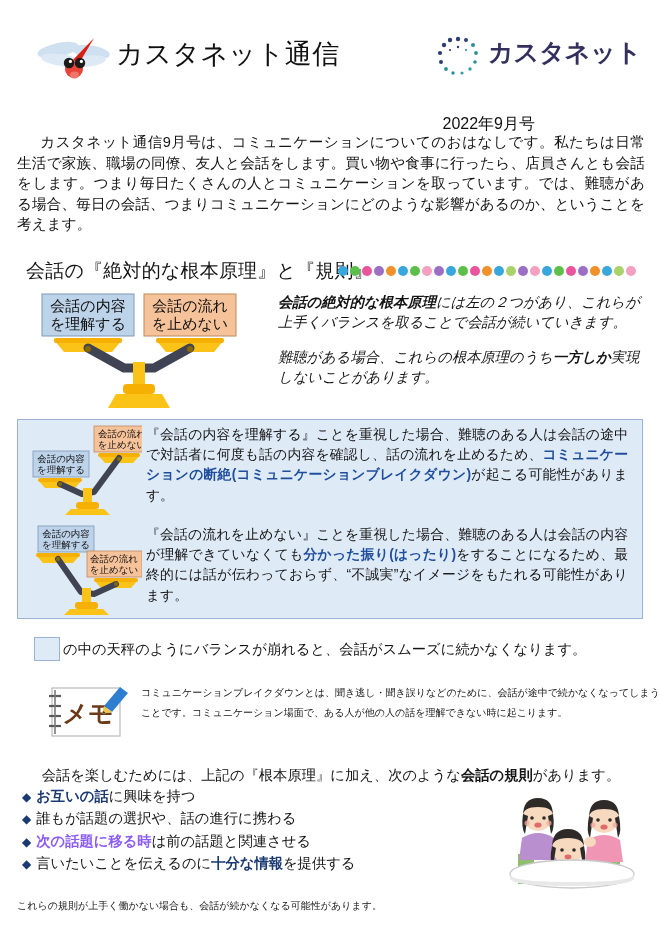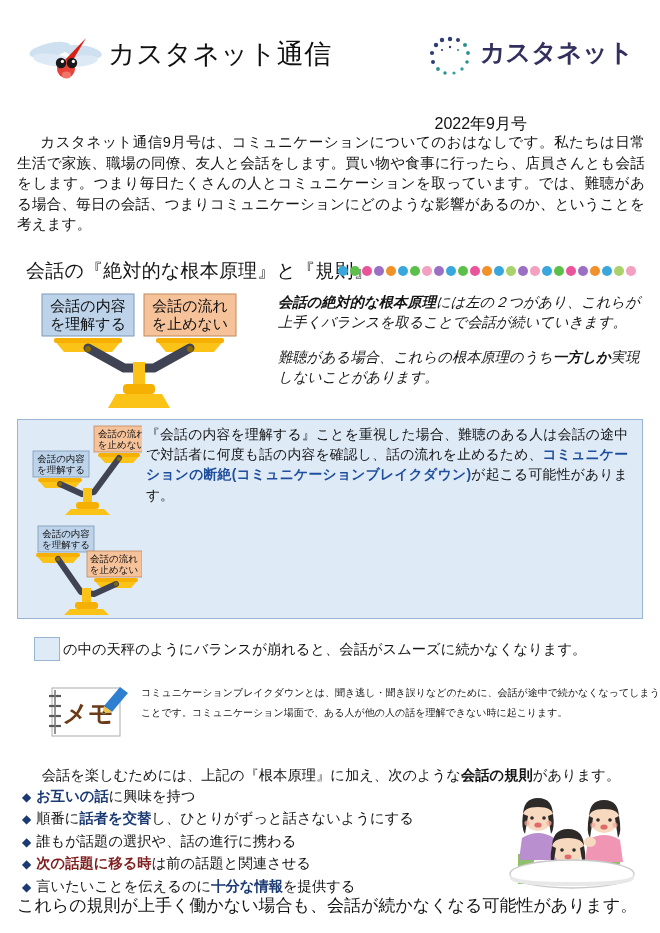--- a/index.html
+++ b/index.html
@@ -12,21 +12,21 @@
     height: 933px;
     position: relative;
     font-family: "Liberation Sans", "DejaVu Sans", sans-serif;
     color: #141414;
     overflow: hidden;
   }
 
   
   .header {
     position: absolute;
-    left: 0; top: 22px;
+    left: 8px; top: 22px;
     width: 545px;
     height: 62px;
   }
   .dragonfly {
     position: absolute;
     left: 26px; top: 8px;
     width: 78px; height: 56px;
   }
   .masthead-title {
     position: absolute;
@@ -224,21 +224,21 @@
   }
   .people {
     position: absolute;
     left: 492px; top: 792px;
     width: 160px; height: 100px;
   }
   .closing {
     position: absolute;
     left: 17px; top: 896px;
     width: 628px;
-    font-size: 17px;
+    font-size: 10px;
     line-height: 20px;
     white-space: nowrap;
   }
 </style>
 </head>
 <body>
 
 <div class="header">
 
   <svg class="dragonfly" viewBox="0 0 78 56">
@@ -383,20 +383,21 @@
       <path d="M62 56 h44 l-7 8 h-30 Z" fill="#fbc218"></path>
       <rect x="62" y="54" width="44" height="4" rx="2" fill="#f6b003"></rect>
       <path d="M26 35 L49 68 L62 70 L84 60" stroke="#3f4354" stroke-width="6" fill="none" stroke-linejoin="round" stroke-linecap="round"></path>
       <circle cx="26" cy="35" r="2" fill="#8a6a00"></circle>
       <circle cx="84" cy="60" r="2" fill="#8a6a00"></circle>
       <circle cx="55" cy="69" r="2.4" fill="#8a6a00"></circle>
       <rect x="50" y="64" width="9" height="18" fill="#fbc218"></rect>
       <rect x="43" y="78" width="23" height="7" rx="3" fill="#f6b003"></rect>
       <path d="M38 85 h33 l6 6 h-45 Z" fill="#fbc218"></path>
     </svg>
+    <div class="callout-text"><span>『会話の流れを止めない』ことを重視した場合、難聴のある人は会話の内容が理解できていなくても</span><span class="hl">分かった振り(はったり)</span><span>をすることになるため、最終的には話が伝わっておらず、“不誠実”なイメージをもたれる可能性があります。</span></div>
   </div>
 </div>
 
 <div class="swatch-line">
   <span class="swatch"></span>
   <span>の中の天秤のようにバランスが崩れると、会話がスムーズに続かなくなります。</span>
 </div>
 
 <div class="memo-row">
   <svg class="memo-icon" viewBox="0 0 92 62">
@@ -413,23 +414,22 @@
     <path d="M62 24 L70 30 L60 32 Z" fill="#f3c34b"></path>
     <path d="M60 32 L63.5 30.8 L61.3 29.1 Z" fill="#3c3c3c"></path>
   </svg>
   <div class="memo-text">コミュニケーションブレイクダウンとは、聞き逃し・聞き誤りなどのために、会話が途中で続かなくなってしまうことです。コミュニケーション場面で、ある人が他の人の話を理解できない時に起こります。</div>
 </div>
 
 <div class="rules-intro"><span>会話を楽しむためには、上記の『根本原理』に加え、次のような</span><b>会話の規則</b><span>があります。</span></div>
 
 <ul class="rules-list" id="rulesList">
     <li><span class="diamond">◆</span><b style="color: rgb(27, 58, 115);">お互いの話</b><span>に興味を持つ</span></li>
-    <li><span class="diamond">◆</span><span>順番に</span><b style="color: rgb(27, 58, 115);">話者を交替</b><span>し、ひとりがずっと話さないようにする</span></li>
     <li><span class="diamond">◆</span><span>誰もが話題の選択や、話の進行に携わる</span></li>
-    <li><span class="diamond">◆</span><b style="color: #7f1d1d;">次の話題に移る時</b><span>は前の話題と関連させる</span></li>
+    <li><span class="diamond">◆</span><b style="color: #8b5cf6;">次の話題に移る時</b><span>は前の話題と関連させる</span></li>
     <li><span class="diamond">◆</span><span>言いたいことを伝えるのに</span><b style="color: rgb(27, 58, 115);">十分な情報</b><span>を提供する</span></li>
   </ul>
 
 <svg class="people" viewBox="0 0 160 100">
   <rect x="26" y="62" width="16" height="30" fill="#8fbf6a"></rect>
   <rect x="112" y="62" width="16" height="30" fill="#8fbf6a"></rect>
   <rect x="66" y="74" width="18" height="22" fill="#8fbf6a"></rect>
   <g>
     <path d="M30 46 q16 -10 32 0 l3 22 h-38 Z" fill="#b98fd0"></path>
     <circle cx="46" cy="24" r="15" fill="#f7d9bf"></circle>

